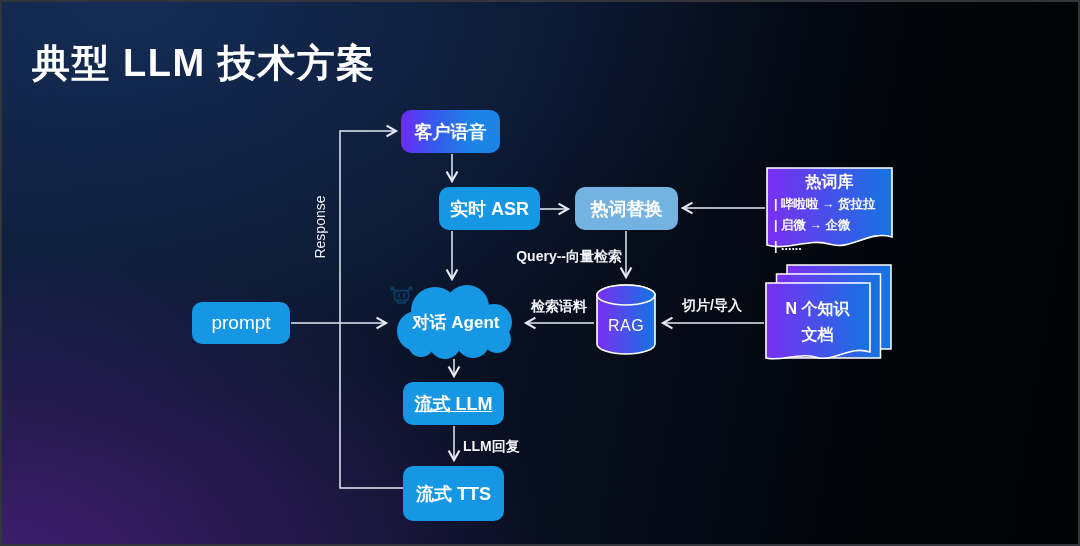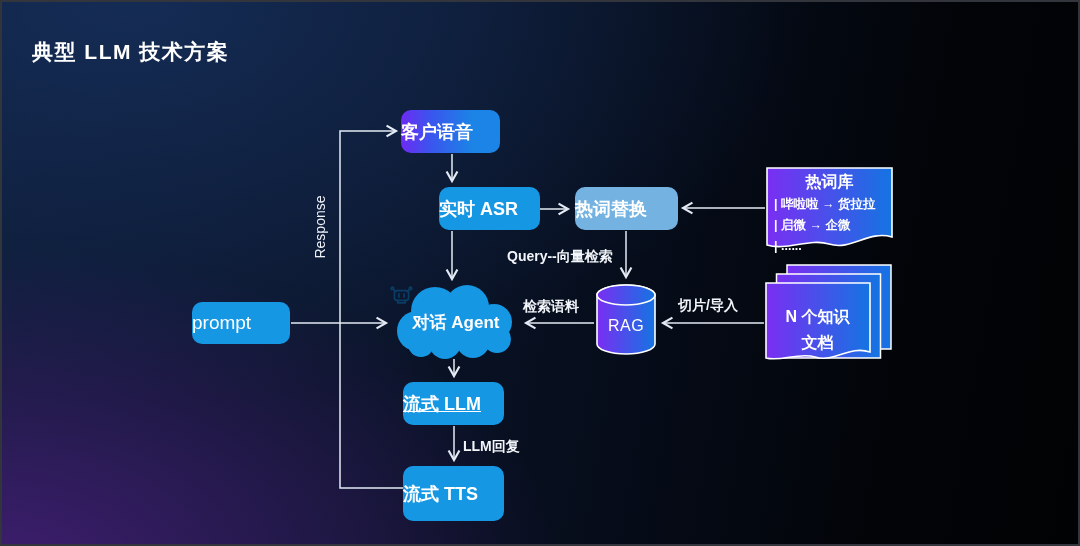--- a/index.html
+++ b/index.html
@@ -8,25 +8,25 @@
     box-sizing:border-box;border:2px solid #33353c;
     font-family:"Liberation Sans","DejaVu Sans",sans-serif;
     background:
       radial-gradient(900px 520px at 0% 105%, rgba(96,33,152,.60), rgba(0,0,0,0) 62%),
       radial-gradient(1100px 640px at 12% 0%, rgba(24,52,100,.70), rgba(0,0,0,0) 62%),
       linear-gradient(100deg,#0d1a34 0%,#0a1429 38%,#050b17 62%,#020408 82%,#010203 100%);
     color:#fff;
   }
   .title{
     position:absolute;left:30px;top:36px;margin:0;
-    font-size:21px;font-weight:700;letter-spacing:1.5px;color:#fff;
+    font-size:38px;font-weight:700;letter-spacing:1.5px;color:#fff;
   }
   .connectors{position:absolute;left:0;top:0;width:1080px;height:546px;pointer-events:none;}
   .node{
-    position:absolute;display:flex;align-items:center;
+    position:absolute;display:flex;align-items:center;justify-content:center;
     border-radius:10px;color:#fff;font-weight:700;font-size:18px;white-space:nowrap;
   }
   .blue{background:#1697e3;}
   .lightblue{background:#74b3e1;}
   .gradbox{background:linear-gradient(90deg,#6d2bf2 0%,#3a55ee 30%,#1b84e6 72%);}
   .prompt-node{font-weight:400;font-size:19px;}
   .shape-wrap{position:absolute;}
   .shape-wrap svg{position:absolute;left:0;top:0;}
   .cloud-label{
     position:absolute;left:0;top:0;width:100%;height:100%;
@@ -37,24 +37,24 @@
     position:absolute;left:0;top:34px;width:100%;text-align:center;
     font-size:16px;font-weight:400;color:#fff;letter-spacing:.5px;
   }
   .hotlib-title{
     position:absolute;left:0;top:5px;width:100%;text-align:center;
     font-size:16px;font-weight:700;color:#fff;
   }
   .hotlib-items{position:absolute;left:8px;top:27px;font-size:12.5px;font-weight:700;line-height:21px;color:#fff;}
   .docs-label{
     position:absolute;left:0;top:32px;width:105px;text-align:center;
-    font-size:16px;font-weight:700;line-height:26px;color:#fff;margin-top:8px;
+    font-size:16px;font-weight:700;line-height:26px;color:#fff;
   }
   .edge-label{position:absolute;color:#f2f5f9;font-size:14px;font-weight:700;white-space:nowrap;}
-  .edge-label.center{text-align:left;}
+  .edge-label.center{text-align:right;}
   .response-label{
     position:absolute;left:283px;top:217px;width:70px;text-align:center;
     font-size:14px;font-weight:400;color:#eef2f8;transform:rotate(-90deg);white-space:nowrap;
   }
 </style>
 </head>
 <body>
 
 <div class="stage">
 

